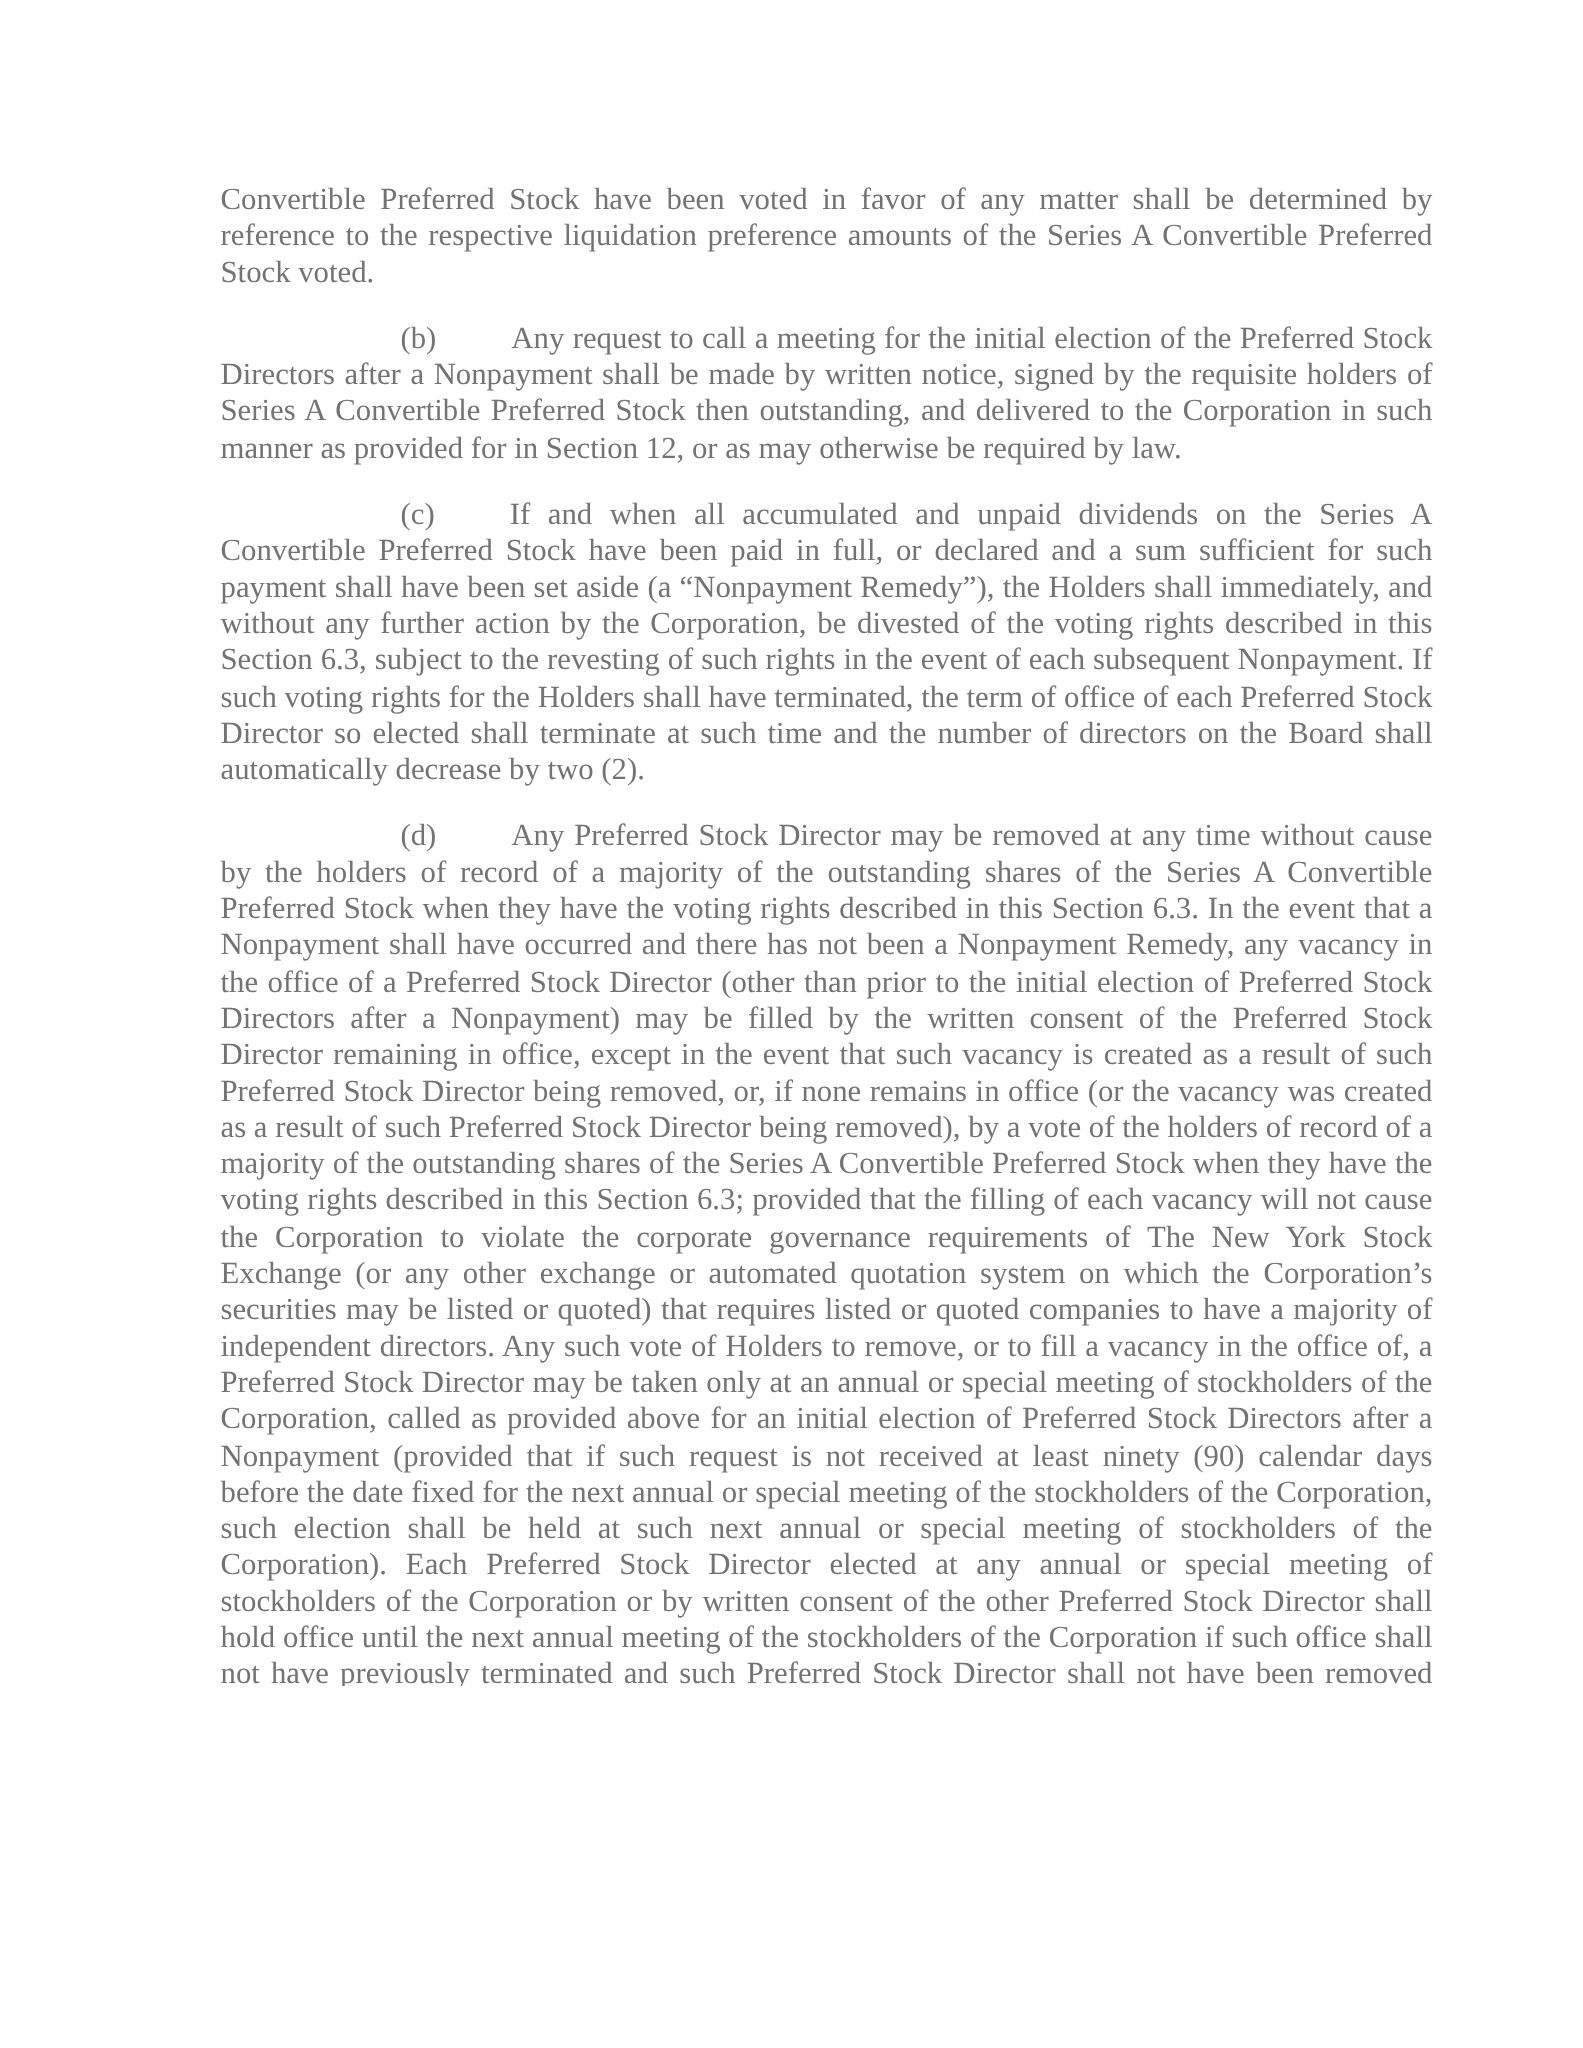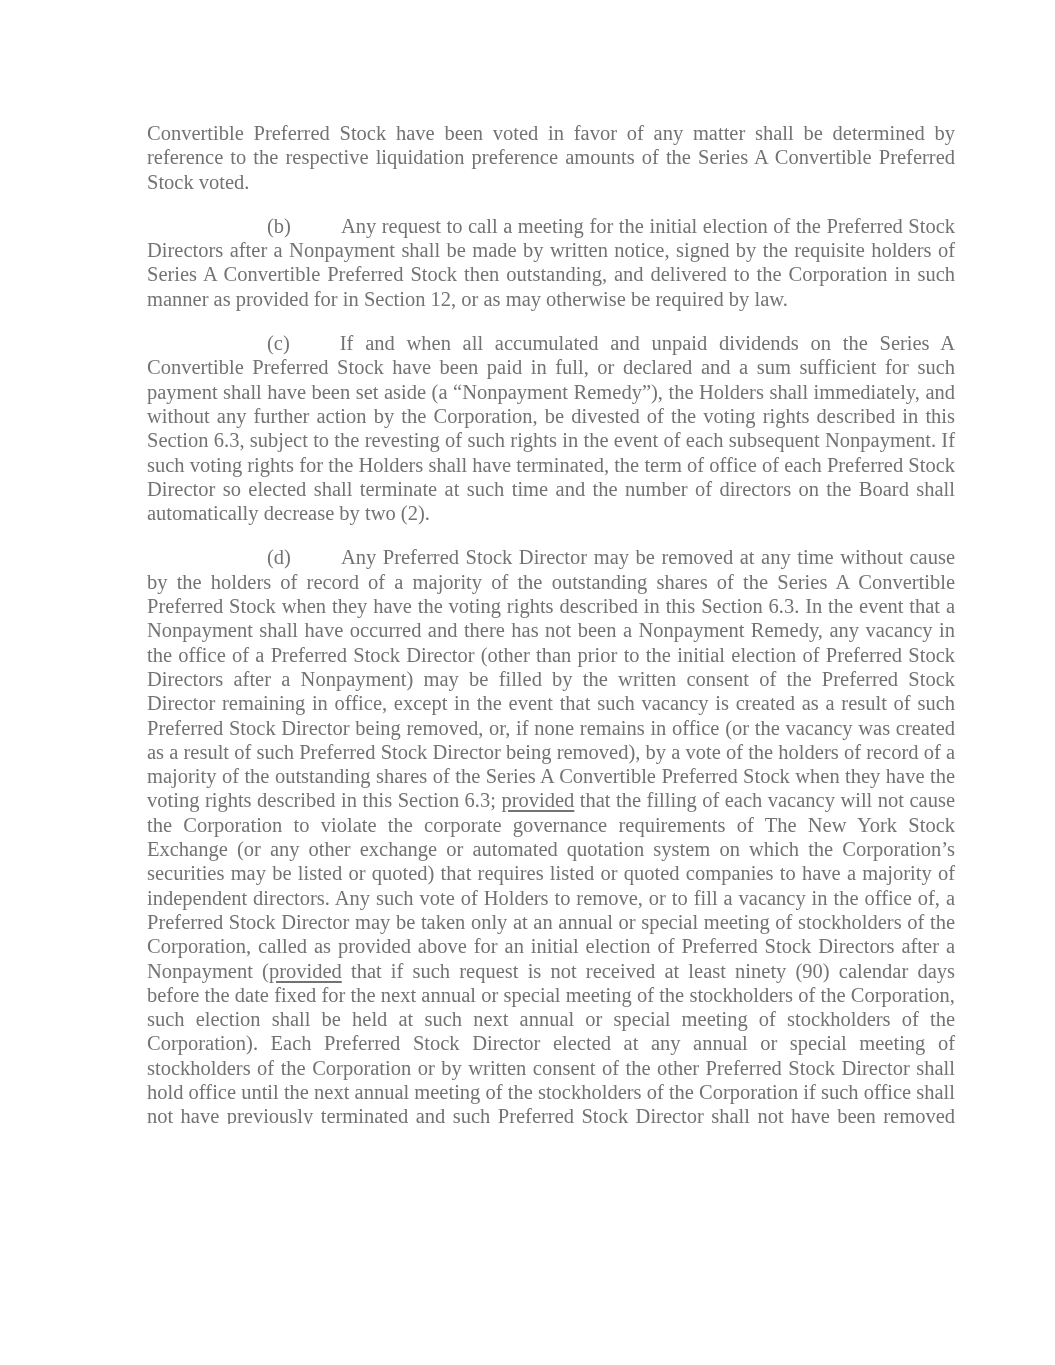--- a/index.html
+++ b/index.html
@@ -33,21 +33,21 @@
     text-indent: 120px;
   }
   .para.flush {
     text-indent: 0;
   }
   .tab {
     display: inline-block;
     width: 50px;
   }
   .b { font-weight: normal; }
-  .u { text-decoration: underline; text-underline-offset: 3px; }
+  .u { text-underline-offset: 3px; }
   .page-number {
     position: absolute;
     top: 1276px;
     left: 0;
     width: 100%;
     font-size: 16px;
     line-height: 24px;
   }
 </style>
 </head>

